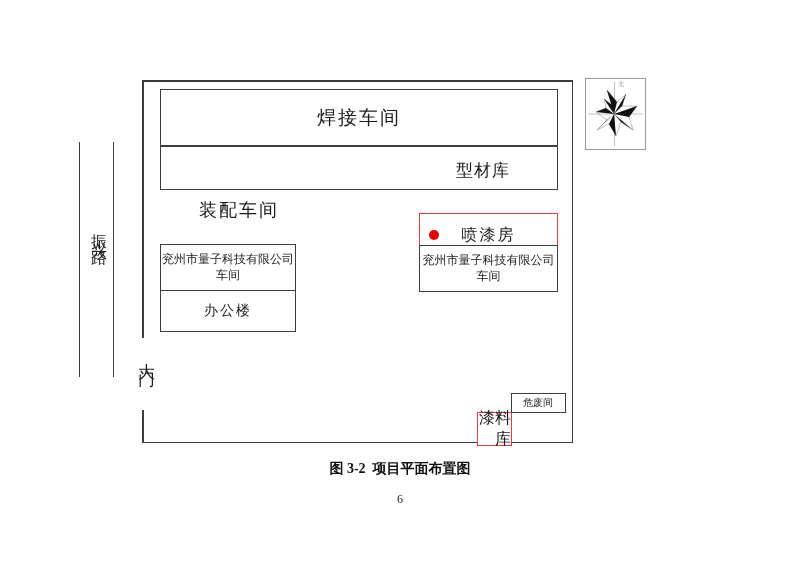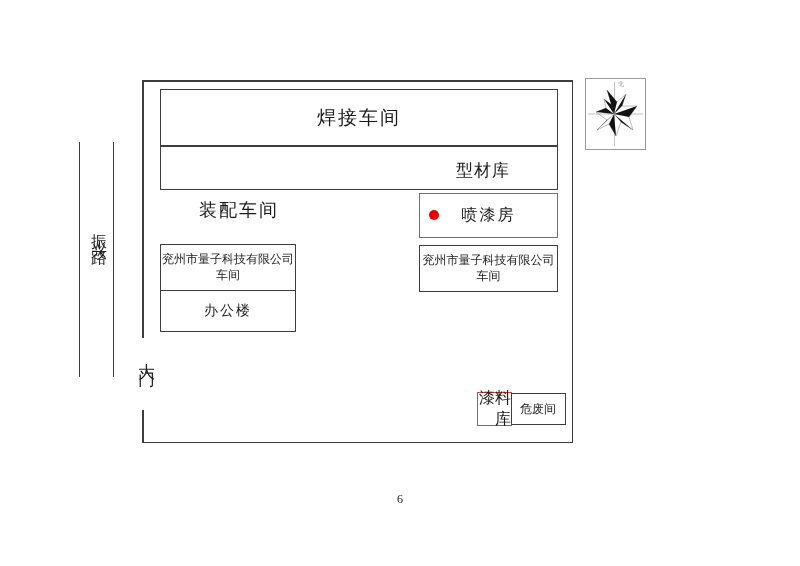--- a/index.html
+++ b/index.html
@@ -16,21 +16,21 @@
   .hline, .vline { position: absolute; background: #3d3d3d; }
   .box {
     position: absolute;
     border: 1.5px solid #3d3d3d;
     background: #ffffff;
     display: flex;
     align-items: center;
     justify-content: center;
     text-align: right;
   }
-  .box.red { border-color: #e04040; }
+  .box.red { border-color: #e04040; margin-top: 20px; }
   .v-text {
     position: absolute;
     writing-mode: vertical-rl;
     text-orientation: upright;
     color: #1f1f1f;
   }
   .two-line { flex-direction: column; line-height: 16px; margin-top: 8px; }
   .dot {
     position: absolute;
     width: 10px; height: 10px;
@@ -125,21 +125,21 @@
 
   <div class="box two-line" style="left:419px; top:236.5px; width:139px; height:47px; font-size:12px;">
     <span>兖州市量子科技有限公司</span>
     <span>车间</span>
   </div>
 
   <div class="box red" style="left:477px; top:392px; width:35px; height:34px; font-size:16px;">
     <span>漆料库</span>
   </div>
 
-  <div class="box" style="left:510.5px; top:393px; width:55px; height:32px; font-size:12px;">
+  <div class="box" style="left:510.5px; top:393px; width:55px; height:20px; font-size:10px;">
     <span>危废间</span>
   </div>
 
   <div class="compass-box">
     <span class="compass-north">北</span>
     <svg width="59" height="70" viewBox="0 0 59 70" style="position:absolute; left:0; top:0;">
       <line x1="28.5" y1="3" x2="28.5" y2="67" stroke="#b0b0b0" stroke-width="0.8"></line>
       <line x1="2" y1="35" x2="57" y2="35" stroke="#b0b0b0" stroke-width="0.8"></line>
       <path d="M21,11 L31,23 L40,15 L36,27 L51,27 L43,38 L47,51 L35,43 L30,57 L23,45 L11,51 L21,41 L10,33 L20,29 L18,20 L26,26 Z" fill="none" stroke="#777" stroke-width="0.5"></path>
       <path d="M28,35 L21,11 L31,23 Z" fill="#111"></path>
@@ -147,15 +147,16 @@
       <path d="M28,35 L51,27 L43,38 Z" fill="#111"></path>
       <path d="M28,35 L47,51 L35,43 Z" fill="#111"></path>
       <path d="M28,35 L30,57 L23,45 Z" fill="#111"></path>
       <path d="M28,35 L11,51 L21,41 Z" fill="#111"></path>
       <path d="M28,35 L10,33 L20,29 Z" fill="#111"></path>
       <path d="M28,35 L18,20 L26,26 Z" fill="#111"></path>
     </svg>
   </div>
 
 
+  <div class="caption" style="top:460px;">图 3-2  项目平面布置图</div>
   <div class="pagenum" style="top:492px;">6</div>
 
 </div>
 
 </body></html>

